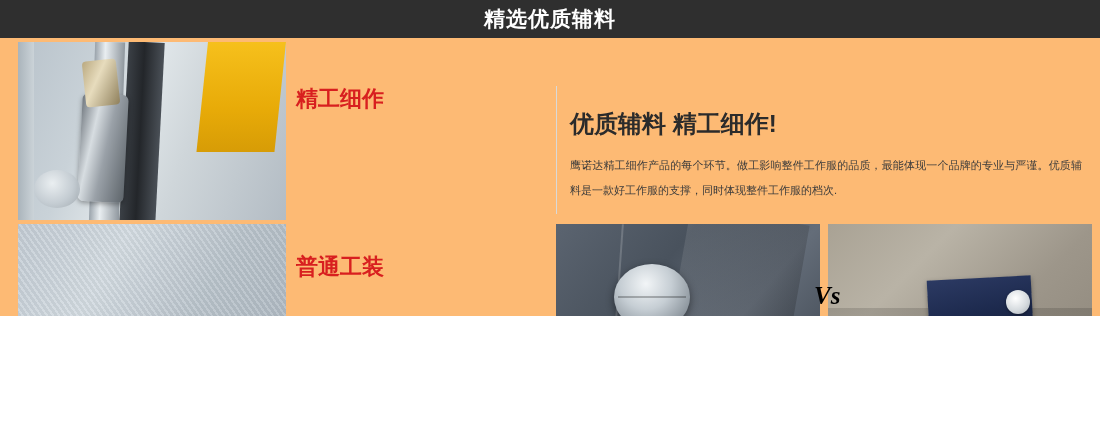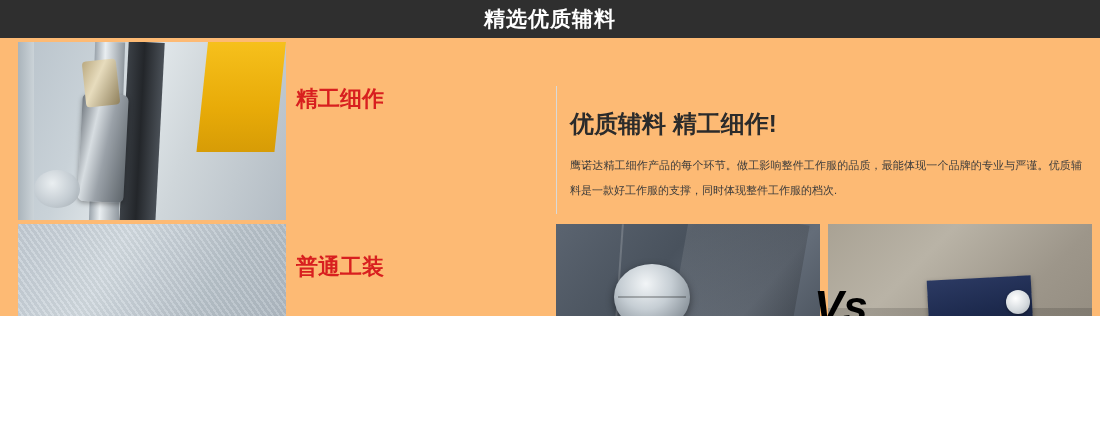--- a/index.html
+++ b/index.html
@@ -379,24 +379,24 @@
     font-weight: bold;
     line-height: 32px;
   }
   .caption-bar.right-cap .caption-text { padding-left: 12px; }
 
   .vs-mark {
     position: absolute;
     left: 258px;
     top: 58px;
     color: #000000;
-    font-size: 44px;
+    font-size: 25px;
     font-weight: bold;
     font-style: italic;
-    font-family: Liberation Sans, sans-serif;
+    font-family: Liberation Serif, serif;
     z-index: 5;
   }
   .check-mark {
     position: absolute;
     left: 156px;
     top: 114px;
     color: #cc0000;
     font-size: 34px;
     font-weight: bold;
     line-height: 1;

